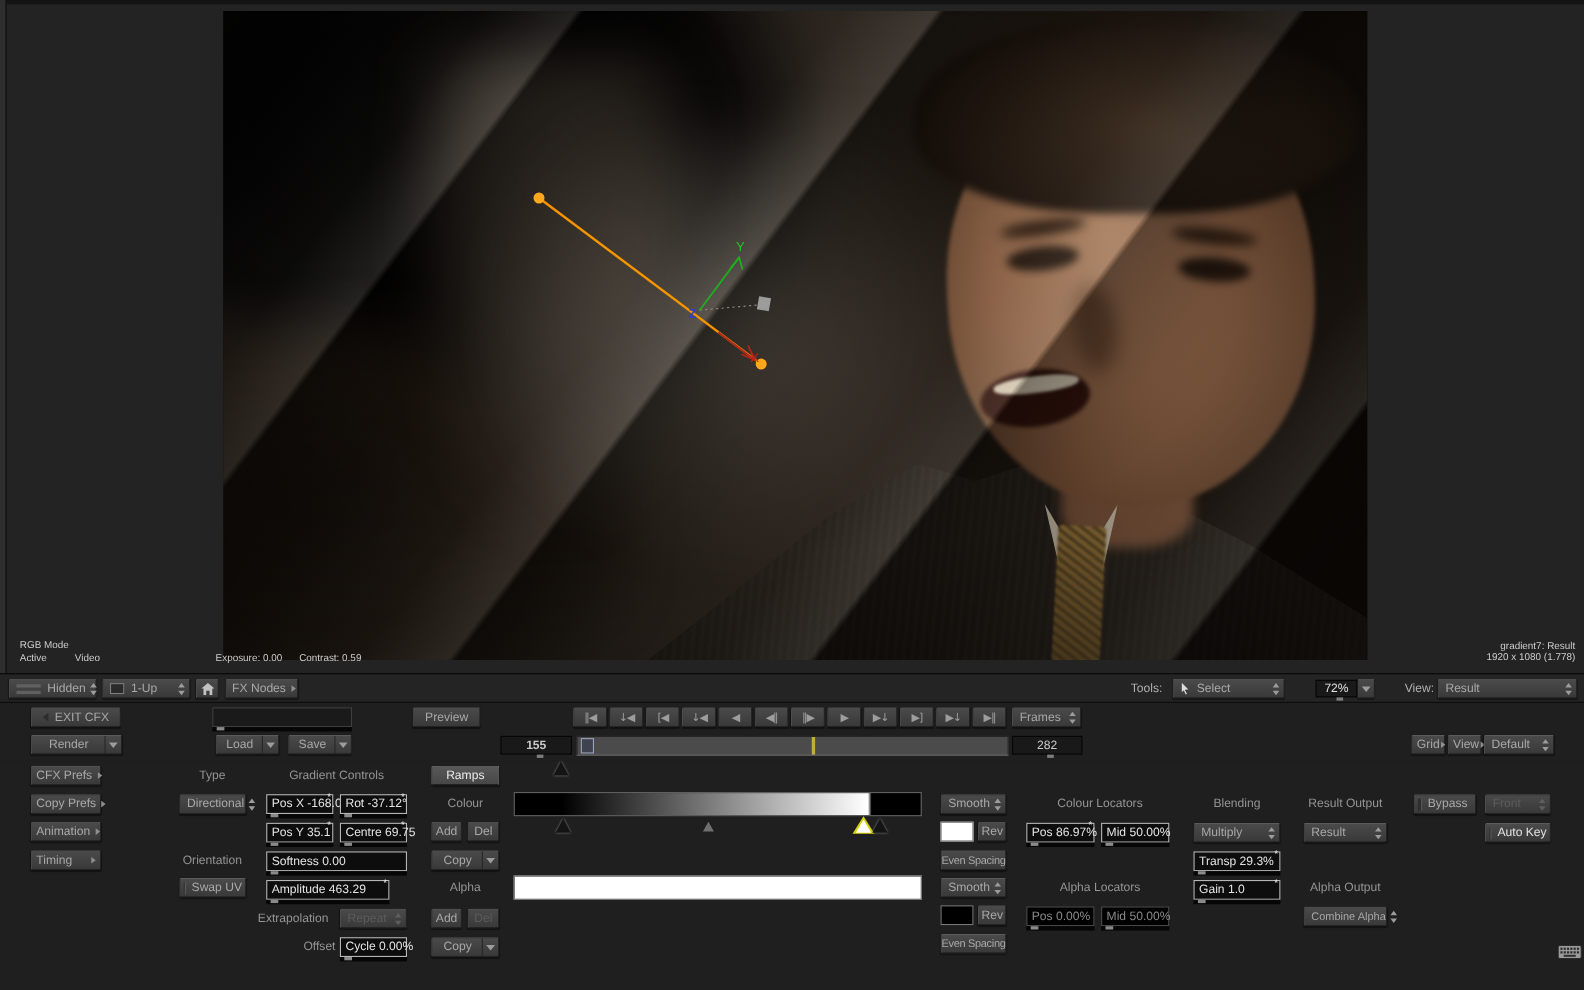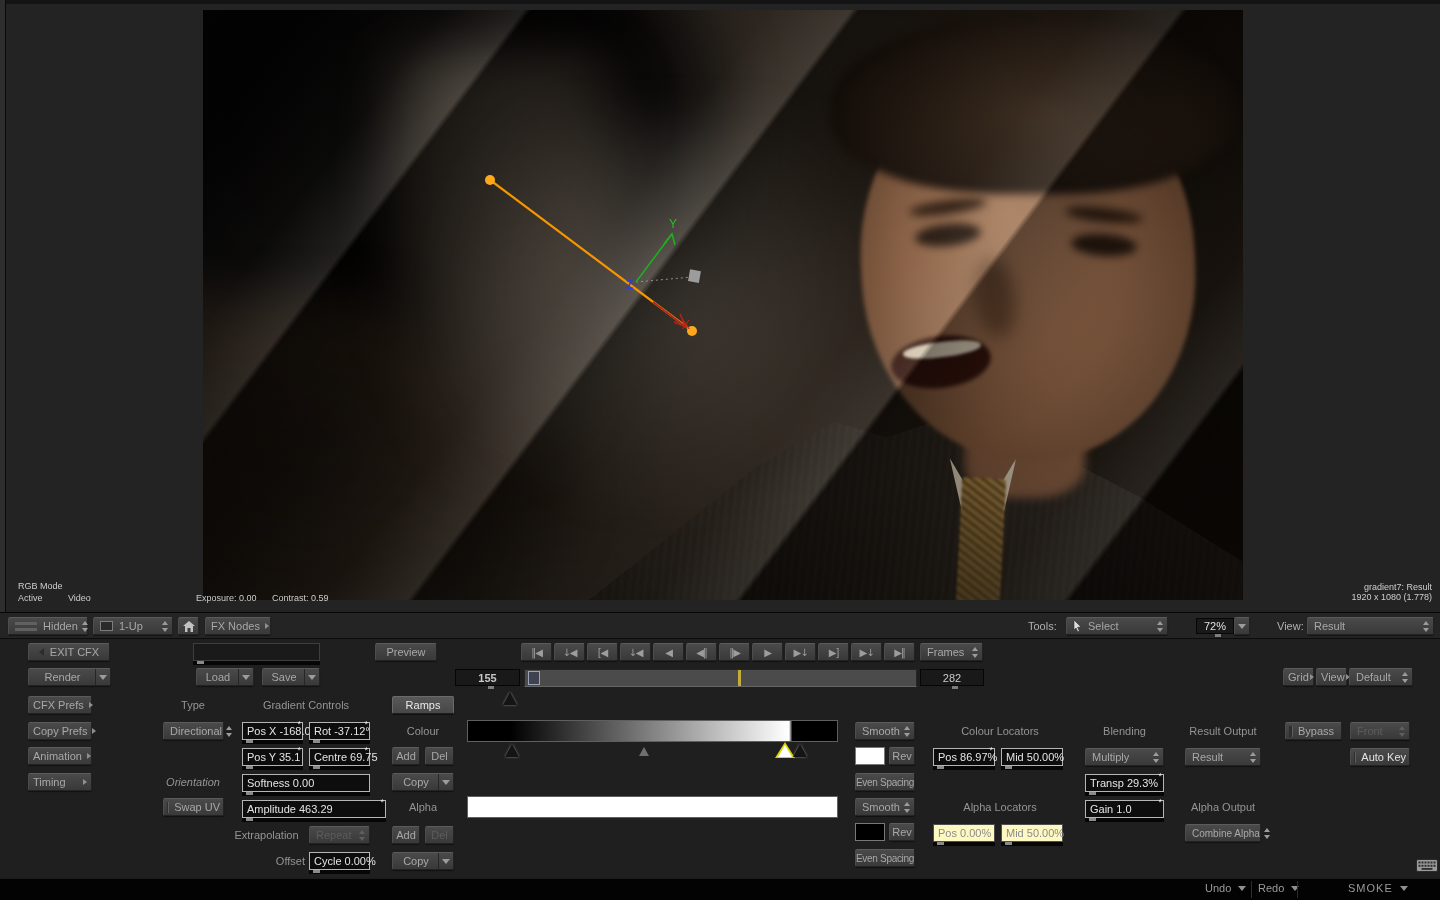--- a/index.html
+++ b/index.html
@@ -63,21 +63,21 @@
   .btn .lbl{pointer-events:none;}
   .btn.dim .lbl{color:#5c5c5c;}
   .btn.on-text{color:#e2e2e2;}
   .small{font-size:10px;letter-spacing:-0.3px;}
   .hdr{position:absolute;color:#949494;white-space:nowrap;}
   .ctr{text-align:center;}
   .field{position:absolute;height:18px;background:#0d0d0d;border:1px solid #b5b5b5;color:#e4e4e4;
          display:flex;align-items:center;padding:0 4px;white-space:nowrap;}
   .field::before{content:"";position:absolute;left:-1px;right:-1px;bottom:-5px;height:4px;background:#060606;}
   .field::after{content:"";position:absolute;left:3px;bottom:-4px;width:7px;height:3px;background:#8a8a8a;z-index:1;}
-  .field.dim{border-color:#4e4e4e;color:#8b8b8b;background:#fef9c3;}
+  .field.dim{border-color:#4e4e4e;color:#8b8b8b;background:#000000;}
   .ast{position:absolute;top:-3px;right:1px;font-size:9px;color:#e8e8e8;line-height:9px;}
   .spin{justify-content:space-between;padding:0 4px 0 6px;}
   .arrs{display:flex;flex-direction:column;gap:3px;margin-left:4px;}
   .ua{width:0;height:0;border-left:3.5px solid transparent;border-right:3.5px solid transparent;border-bottom:4px solid #9c9c9c;}
   .da{width:0;height:0;border-left:3.5px solid transparent;border-right:3.5px solid transparent;border-top:4px solid #9c9c9c;}
   .spin.dim .ua{border-bottom-color:#5e5e5e;}.spin.dim .da{border-top-color:#5e5e5e;}
   .dd{position:absolute;right:0;top:0;bottom:0;width:15px;border-left:1px solid #262626;display:flex;align-items:center;justify-content:center;}
   .dd i{width:0;height:0;border-left:4px solid transparent;border-right:4px solid transparent;border-top:5px solid #9c9c9c;}
   .pad-r{padding-right:17px;}
   .ra{width:0;height:0;border-top:3.5px solid transparent;border-bottom:3.5px solid transparent;border-left:4.5px solid #8f8f8f;margin-left:5px;}
@@ -346,21 +346,21 @@
       </div>
 
     <div class="hdr ctr" style="left:160px;top:7px;width:66px;">Type</div>
     <div class="btn spin" style="left:163px;top:30px;width:61px;">
       <span class="lbl">Directional</span>
       <span class="arrs">
           <i class="ua"></i>
           <i class="da"></i>
         </span>
     </div>
-    <div class="hdr ctr" style="left:150px;top:84px;width:86px;font-style:italic;">Orientation</div>
+    <div class="hdr ctr" style="left:150px;top:84px;width:86px;">Orientation</div>
     <div class="btn toggle" style="left:163px;top:106px;width:61px;justify-content:flex-start;">
         <span class="lbl">Swap UV</span>
       </div>
 
     <div class="hdr ctr" style="left:242px;top:7px;width:128px;">Gradient Controls</div>
     <div class="field" style="left:242px;top:30px;width:61px;">
         <span>Pos X -168.0</span>
         <span class="ast">*</span>
       </div>
     <div class="field" style="left:309px;top:30px;width:61px;">
@@ -371,21 +371,21 @@
         <span>Pos Y 35.1</span>
         <span class="ast">*</span>
       </div>
     <div class="field" style="left:309px;top:56px;width:61px;">
         <span>Centre 69.75</span>
         <span class="ast">*</span>
       </div>
     <div class="field" style="left:242px;top:82px;width:128px;">
         <span>Softness 0.00</span>
       </div>
-    <div class="field" style="left:242px;top:108px;width:144px;">
+    <div class="field" style="left:242px;top:108px;width:112px;">
         <span>Amplitude 463.29</span>
         <span class="ast">*</span>
       </div>
     <div class="hdr" style="left:228px;top:137px;width:77px;text-align:center;">Extrapolation</div>
     <div class="btn spin dim" style="left:309px;top:134px;width:61px;">
       <span class="lbl">Repeat</span>
       <span class="arrs">
           <i class="ua"></i>
           <i class="da"></i>
         </span>
@@ -540,30 +540,14 @@
           <rect x="5.5" y="5.8" width="2" height="2"></rect>
           <rect x="8.5" y="5.8" width="2" height="2"></rect>
           <rect x="11.5" y="5.8" width="2" height="2"></rect>
           <rect x="14.5" y="5.8" width="2" height="2"></rect>
           <rect x="17.5" y="5.8" width="2" height="2"></rect>
         <rect x="5.5" y="9" width="11" height="1.8"></rect>
       </g>
     </svg>
   </div>
 
-  <div class="statusbar">
-    <div class="sb-item" style="left:1205px;">
-      <span>Undo</span>
-      <i style="width:0;height:0;border-left:4.5px solid transparent;border-right:4.5px solid transparent;border-top:5px solid #8f8f8f;"></i>
-    </div>
-    <div class="sb-sep" style="left:1251px;"></div>
-    <div class="sb-item" style="left:1258px;">
-      <span>Redo</span>
-      <i style="width:0;height:0;border-left:4.5px solid transparent;border-right:4.5px solid transparent;border-top:5px solid #8f8f8f;"></i>
-    </div>
-    <div class="sb-sep" style="left:1297px;"></div>
-    <div class="sb-item" style="left:1348px;letter-spacing:1px;">
-      <span>SMOKE</span>
-      <i style="width:0;height:0;border-left:4.5px solid transparent;border-right:4.5px solid transparent;border-top:5px solid #8f8f8f;"></i>
-    </div>
-  </div>
 
 </div>
 
 </body></html>

